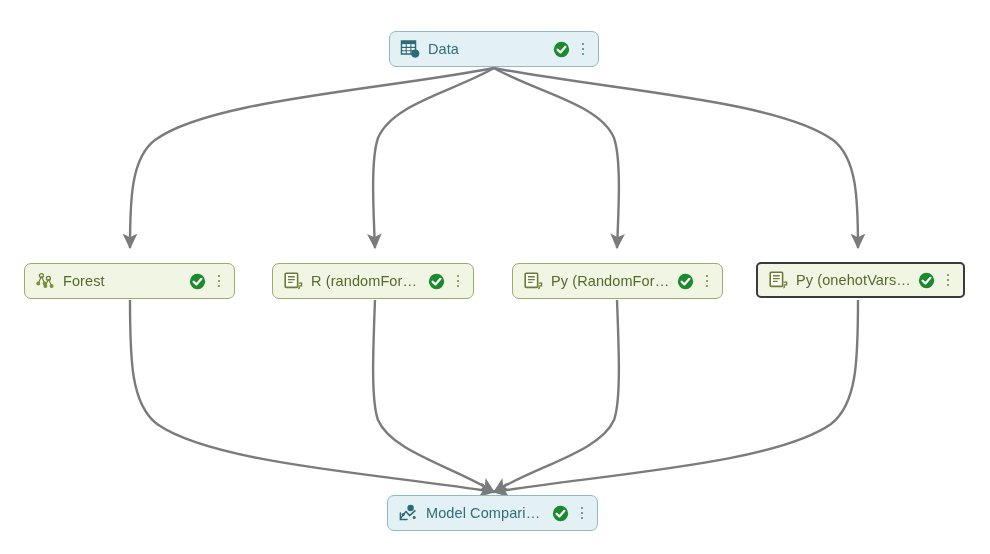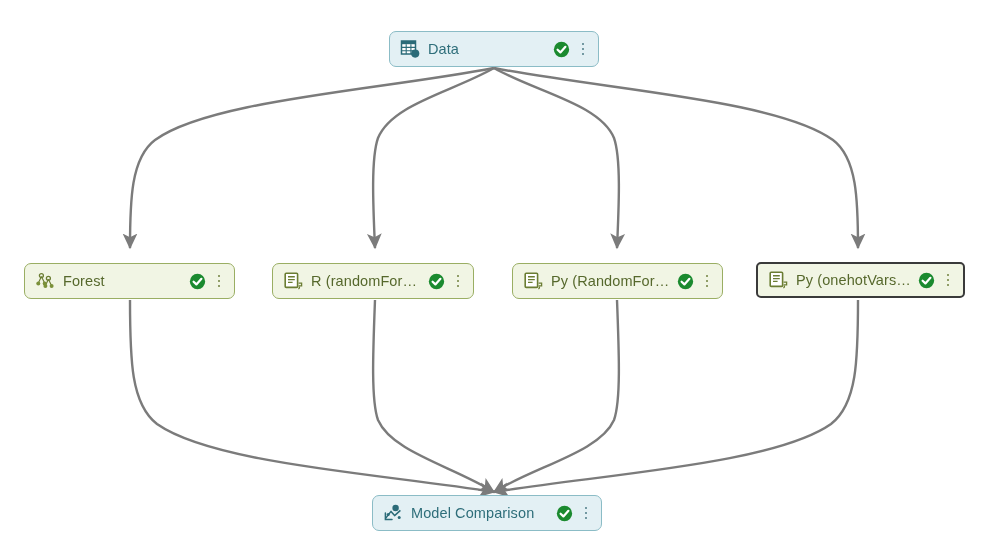--- a/index.html
+++ b/index.html
@@ -107,21 +107,21 @@
   }
   .node.theme-data .menu-dots i { background: #4e7d87; }
   .node.theme-node .menu-dots i { background: #71813f; }
 
   
   #node-data            { left: 389px;  top: 31px;  width: 210px; }
   #node-forest          { left: 24px;   top: 263px; width: 211px; }
   #node-r-randomforest  { left: 272px;  top: 263px; width: 202px; }
   #node-py-randomforest { left: 512px;  top: 263px; width: 211px; }
   #node-py-onehot       { left: 756px;  top: 262px; width: 209px; }
-  #node-model-comparison{ left: 372px;  top: 495px; width: 230px; justify-content: center; }
+  #node-model-comparison{ left: 387px;  top: 495px; width: 211px; justify-content: center; }
 </style>
 </head>
 <body>
 
 <div id="canvas">
 
   <svg id="edge-layer" viewBox="0 0 990 554" xmlns="http://www.w3.org/2000/svg">
     <defs>
       <marker id="arrow" viewBox="0 0 10 10" refX="8.6" refY="5" markerWidth="7" markerHeight="7" orient="auto-start-reverse">
         <path d="M 0 0.6 L 9.4 5 L 0 9.4 L 2.2 5 Z" fill="#7b7b7b"></path>

